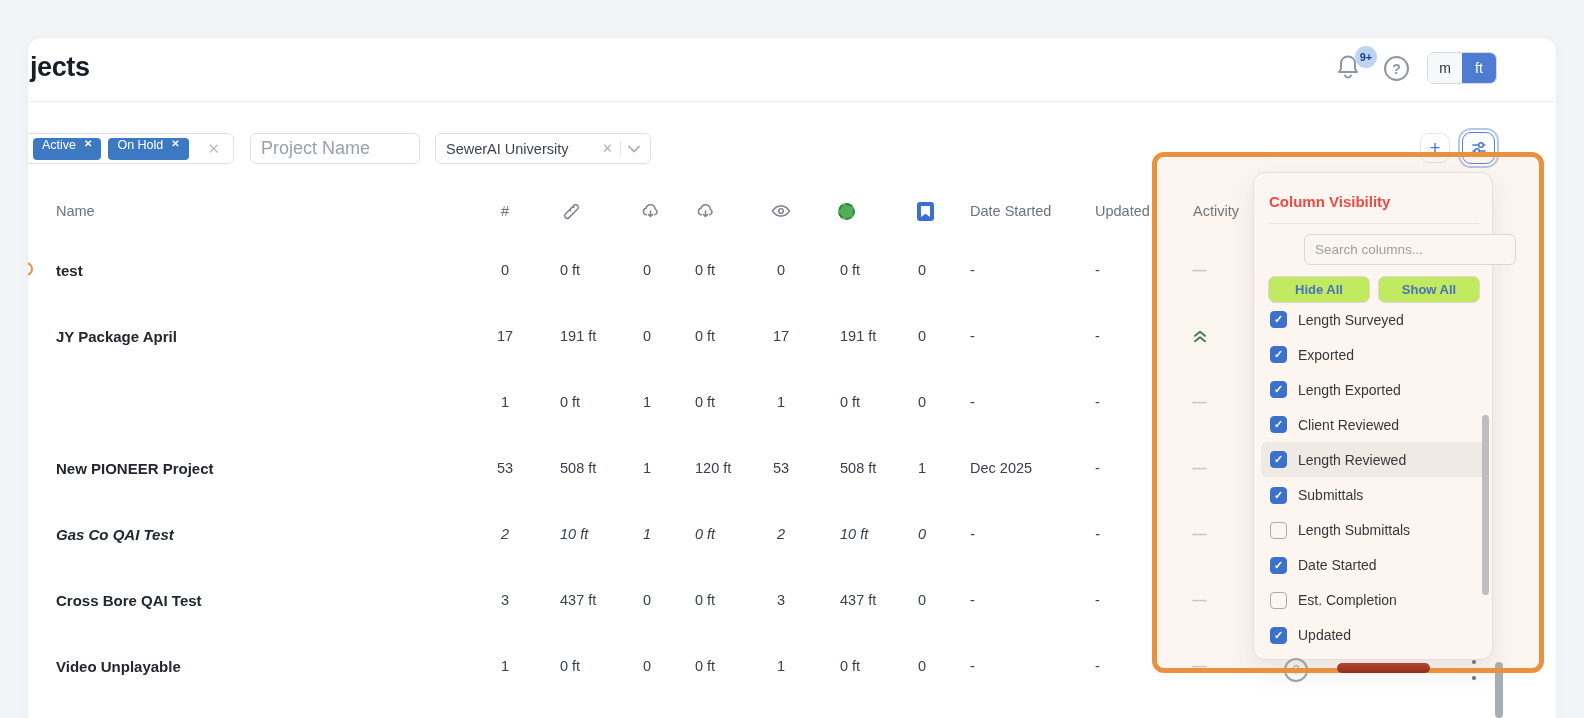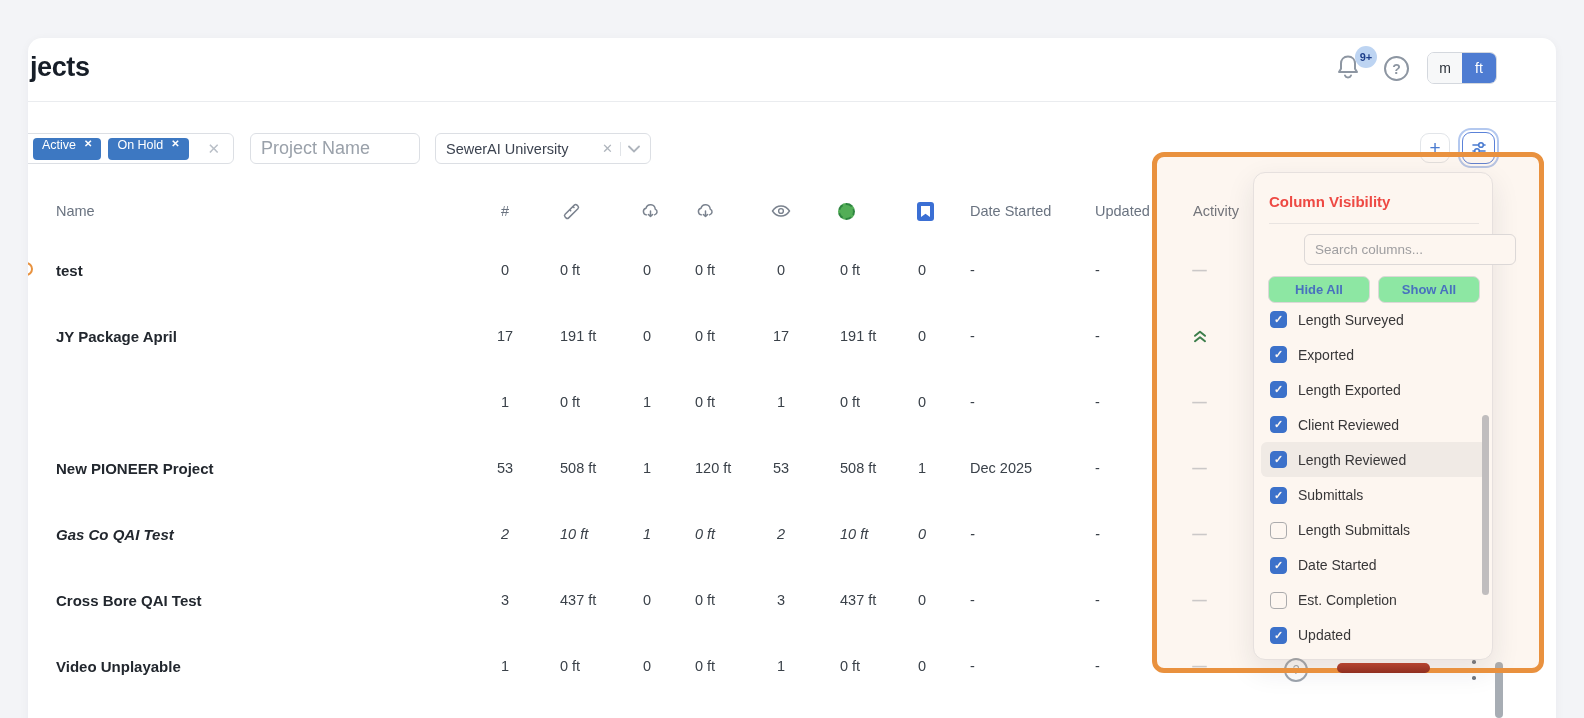--- a/index.html
+++ b/index.html
@@ -92,21 +92,21 @@
   
   #panel { position:absolute; left:1253px; top:172px; width:240px; height:488px; z-index:20;
            background:#fff; border:1px solid #E6E8EC; border-radius:12px;
            box-shadow:0 10px 28px rgba(25,35,55,.10); }
   #panel-title { position:absolute; left:15px; top:20px; font-size:15px; font-weight:700; color:#ef4444; }
   #panel-divider { position:absolute; left:15px; top:50px; width:210px; height:1px; background:#EAECEF; }
   #col-search { position:absolute; left:14px; top:61px; width:212px; height:31px;
         border:1px solid #DCDFE4; border-radius:6px; padding:0 10px; font-size:13.5px;
         color:#3C4350; font-family:"Liberation Sans", sans-serif;margin-left:36px; }
   #col-search::placeholder { color:#9AA1AA; }
-  .panel-btn { position:absolute; top:103px; width:102px; height:27px; background:#86efac;
+  .panel-btn { position:absolute; top:103px; width:102px; height:27px; background:#bef264;
         border:1px solid #DCDFE4; border-radius:7px; color:#3B6FC9; font-size:13px;
         font-weight:700; display:flex; align-items:center; justify-content:center; cursor:pointer; }
   #hide-all { left:14px; } #show-all { left:124px; }
   #vis-list { position:absolute; left:0; top:129px; width:240px; height:351px; overflow:hidden; }
   .vis-item { position:relative; height:35.1px; display:flex; align-items:center;
               padding-left:16px; gap:11px; cursor:pointer; }
   .vis-item.hl { background:#F1F2F4; border-radius:6px; margin:0 7px; padding-left:9px; }
   .vis-item .lbl { font-size:14px; color:#2A3038; }
   .cb { width:17px; height:17px; border-radius:4px; display:flex; align-items:center;
         justify-content:center; font-size:11px; font-weight:700; }

